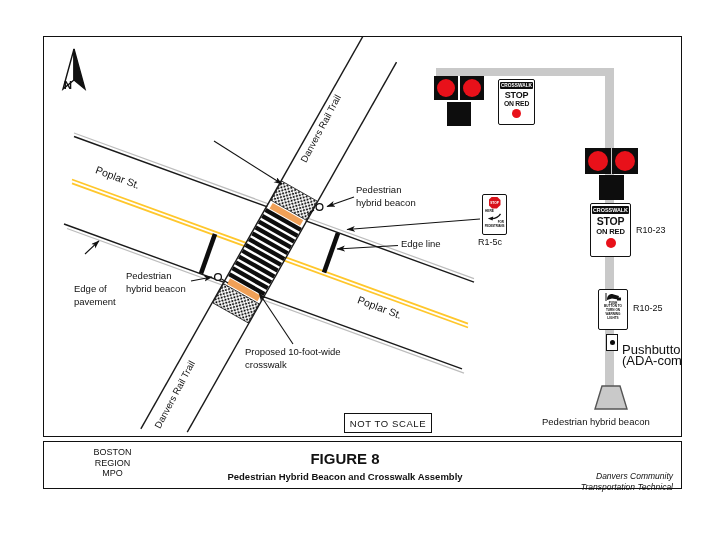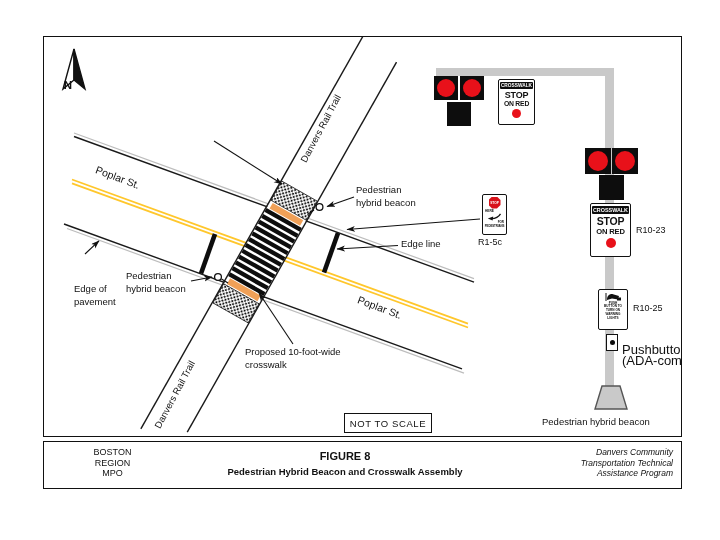--- a/index.html
+++ b/index.html
@@ -52,23 +52,23 @@
   #pushbutton { position:absolute; left:562px; top:297px; width:12px; height:17px; background:#fff; border:1.4px solid #111; display:flex; align-items:center; justify-content:center; }
   #pushbutton .dot { width:5px; height:5px; border-radius:50%; background:#0d0d0d; }
 
   
   #nts-box { position:absolute; left:300px; top:376px; width:88px; height:20px; border:1.6px solid #111; display:flex; align-items:center; justify-content:center; font-size:9.5px; letter-spacing:0.6px; background:#fff; }
 
   
   #footer-org { width:130px; padding:5px 0 0 7px; font-size:9px; line-height:10.5px;text-align:center; }
   #footer-org span { display:block; }
   #footer-center { flex:1; text-align:center; padding-top:8px; }
-  #footer-center .t1 { font-size:11px; font-weight:bold; }
+  #footer-center .t1 { font-size:15px; font-weight:bold; }
   #footer-center .t2 { font-size:9.5px; font-weight:bold; margin-top:4px; }
-  #footer-prog { width:165px; text-align:right; padding:5px 8px 0 0; font-style:italic; font-size:8.5px; line-height:10.5px; }
+  #footer-prog { width:165px; text-align:right; padding:5px 8px 0 0; font-style:italic; font-size:8.5px; line-height:10.5px;margin-top:24px; }
   #footer-prog span { display:block; }
 </style>
 </head>
 <body>
 
 <div id="page">
 
   <div id="map-box">
 
     <svg width="639" height="401" viewBox="0 0 639 401" style="position:absolute;left:0;top:0">
@@ -261,17 +261,16 @@
       <span>REGION</span>
       <span>MPO</span>
     </div>
     <div id="footer-center">
       <div class="t1">FIGURE 8</div>
       <div class="t2">Pedestrian Hybrid Beacon and Crosswalk Assembly</div>
     </div>
     <div id="footer-prog">
       <span>Danvers Community</span>
       <span>Transportation Technical</span>
-      <span>Assistance Program</span>
     </div>
   </div>
 
 </div>
 
 </body></html>

